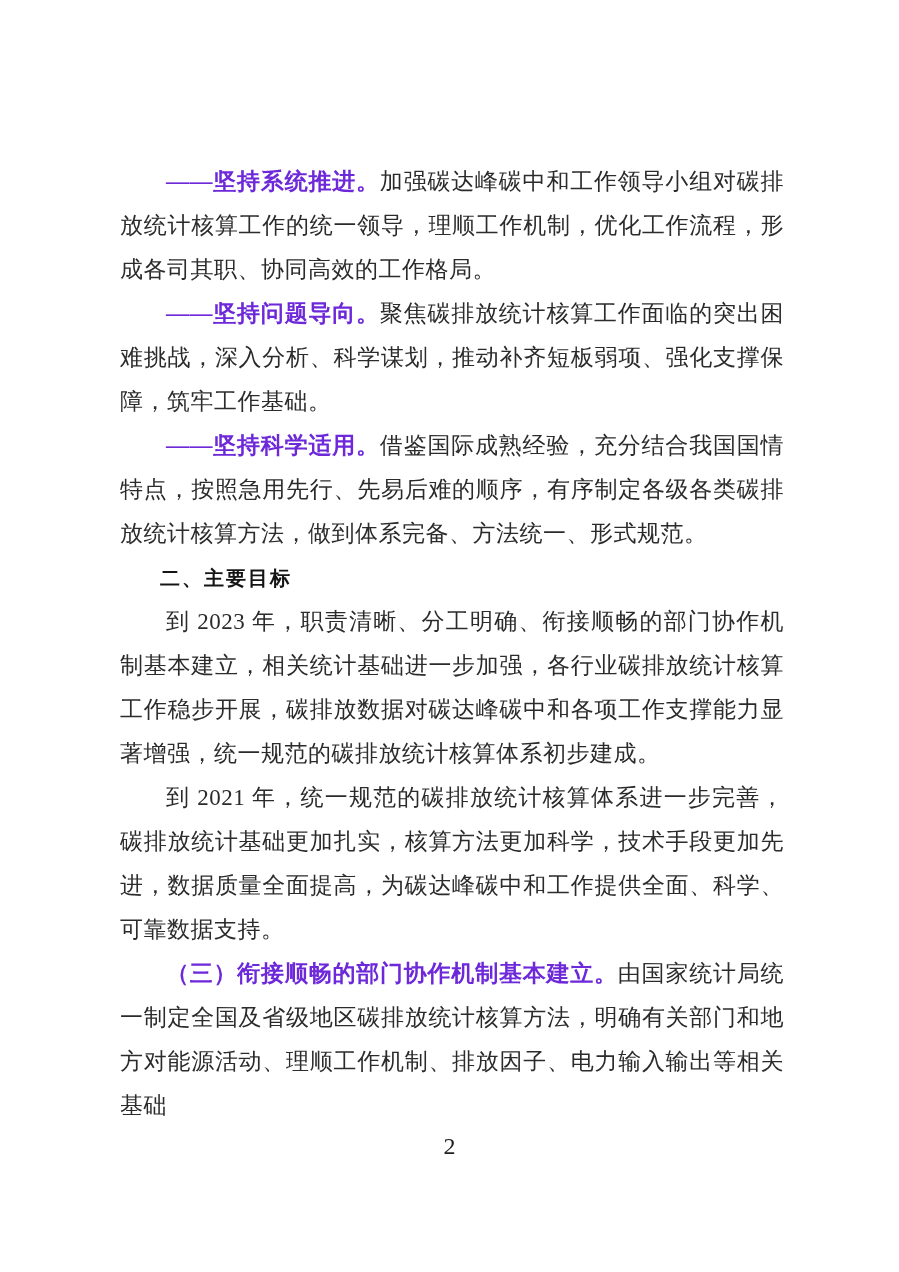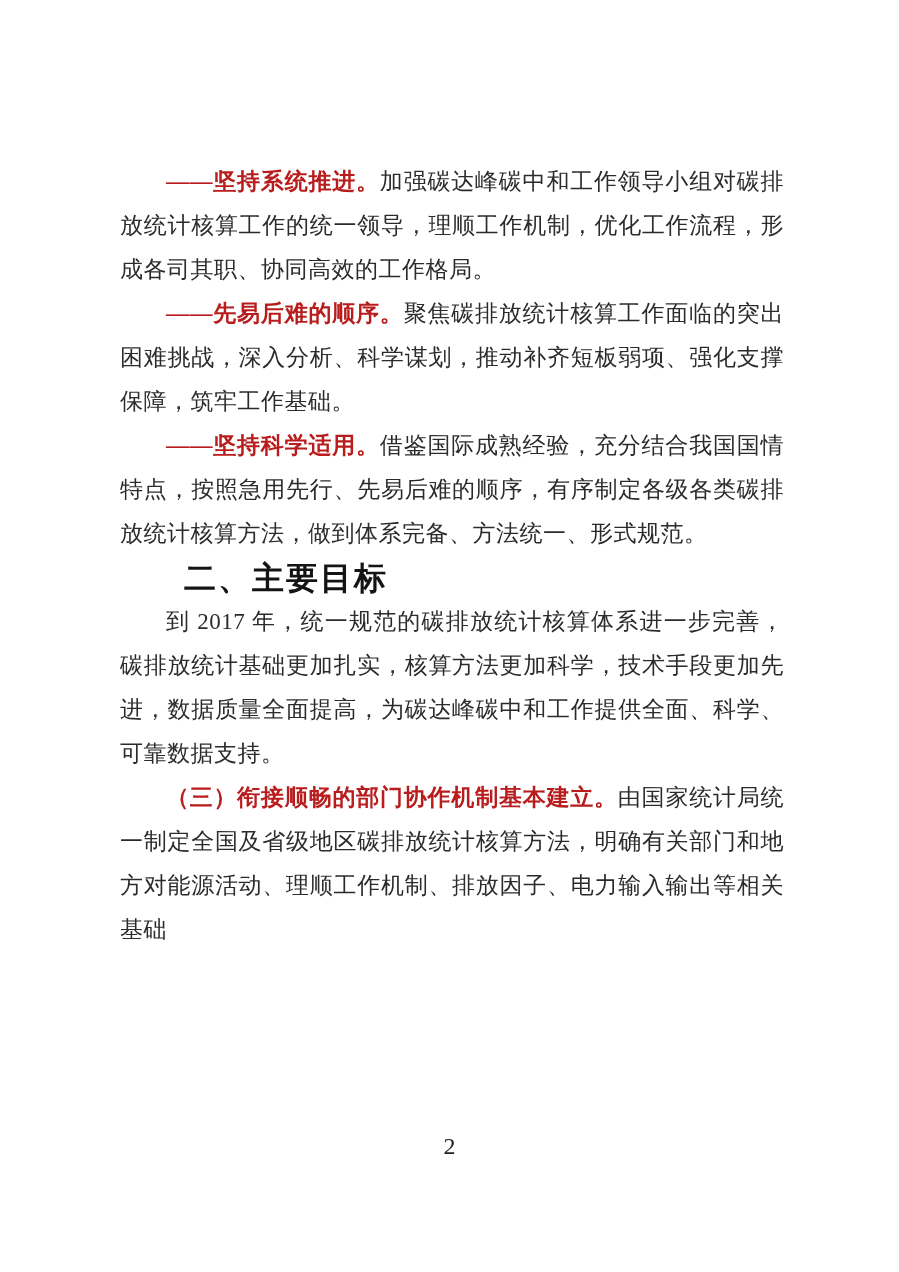--- a/index.html
+++ b/index.html
@@ -27,28 +27,28 @@
     text-align: justify;
     letter-spacing: 0.5px;
   }
   .content p {
     margin: 0;
     text-indent: 2em;
   }
   
   .lead {
     font-weight: 600;
-    color: #b91c1c;
+    color: #6d28d9;
   }
   h2.section-heading {
     margin: 0;
     text-indent: 2em;
     font-family: "Liberation Sans", "DejaVu Sans", sans-serif;
     font-weight: 700;
-    font-size: 32px;
+    font-size: 20px;
     line-height: 44px;
     letter-spacing: 2px;
     color: #141414;
     text-align: left;
   }
   .footer {
     position: absolute;
     left: 0;
     top: 1128px;
     width: 100%;
@@ -60,28 +60,29 @@
 </style>
 </head>
 <body>
 
 <div class="page">
 
   <div class="content">
 
     <p><span class="lead">——坚持系统推进。</span><span>加强碳达峰碳中和工作领导小组对碳排放统计核算工作的统一领导，理顺工作机制，优化工作流程，形成各司其职、协同高效的工作格局。</span></p>
 
-    <p><span class="lead">——先易后难的顺序。</span><span>聚焦碳排放统计核算工作面临的突出困难挑战，深入分析、科学谋划，推动补齐短板弱项、强化支撑保障，筑牢工作基础。</span></p>
+    <p><span class="lead">——坚持问题导向。</span><span>聚焦碳排放统计核算工作面临的突出困难挑战，深入分析、科学谋划，推动补齐短板弱项、强化支撑保障，筑牢工作基础。</span></p>
 
     <p><span class="lead">——坚持科学适用。</span><span>借鉴国际成熟经验，充分结合我国国情特点，按照急用先行、先易后难的顺序，有序制定各级各类碳排放统计核算方法，做到体系完备、方法统一、形式规范。</span></p>
 
     <h2 class="section-heading">二、主要目标</h2>
 
+    <p><span>到 2023 年，职责清晰、分工明确、衔接顺畅的部门协作机制基本建立，相关统计基础进一步加强，各行业碳排放统计核算工作稳步开展，碳排放数据对碳达峰碳中和各项工作支撑能力显著增强，统一规范的碳排放统计核算体系初步建成。</span></p>
 
-    <p><span>到 2017 年，统一规范的碳排放统计核算体系进一步完善，碳排放统计基础更加扎实，核算方法更加科学，技术手段更加先进，数据质量全面提高，为碳达峰碳中和工作提供全面、科学、可靠数据支持。</span></p>
+    <p><span>到 2021 年，统一规范的碳排放统计核算体系进一步完善，碳排放统计基础更加扎实，核算方法更加科学，技术手段更加先进，数据质量全面提高，为碳达峰碳中和工作提供全面、科学、可靠数据支持。</span></p>
 
 
     <p><span class="lead">（三）衔接顺畅的部门协作机制基本建立。</span><span>由国家统计局统一制定全国及省级地区碳排放统计核算方法，明确有关部门和地方对能源活动、理顺工作机制、排放因子、电力输入输出等相关基础</span></p>
 
   </div>
 
   <div class="footer">
     <span>2</span>
   </div>
 

